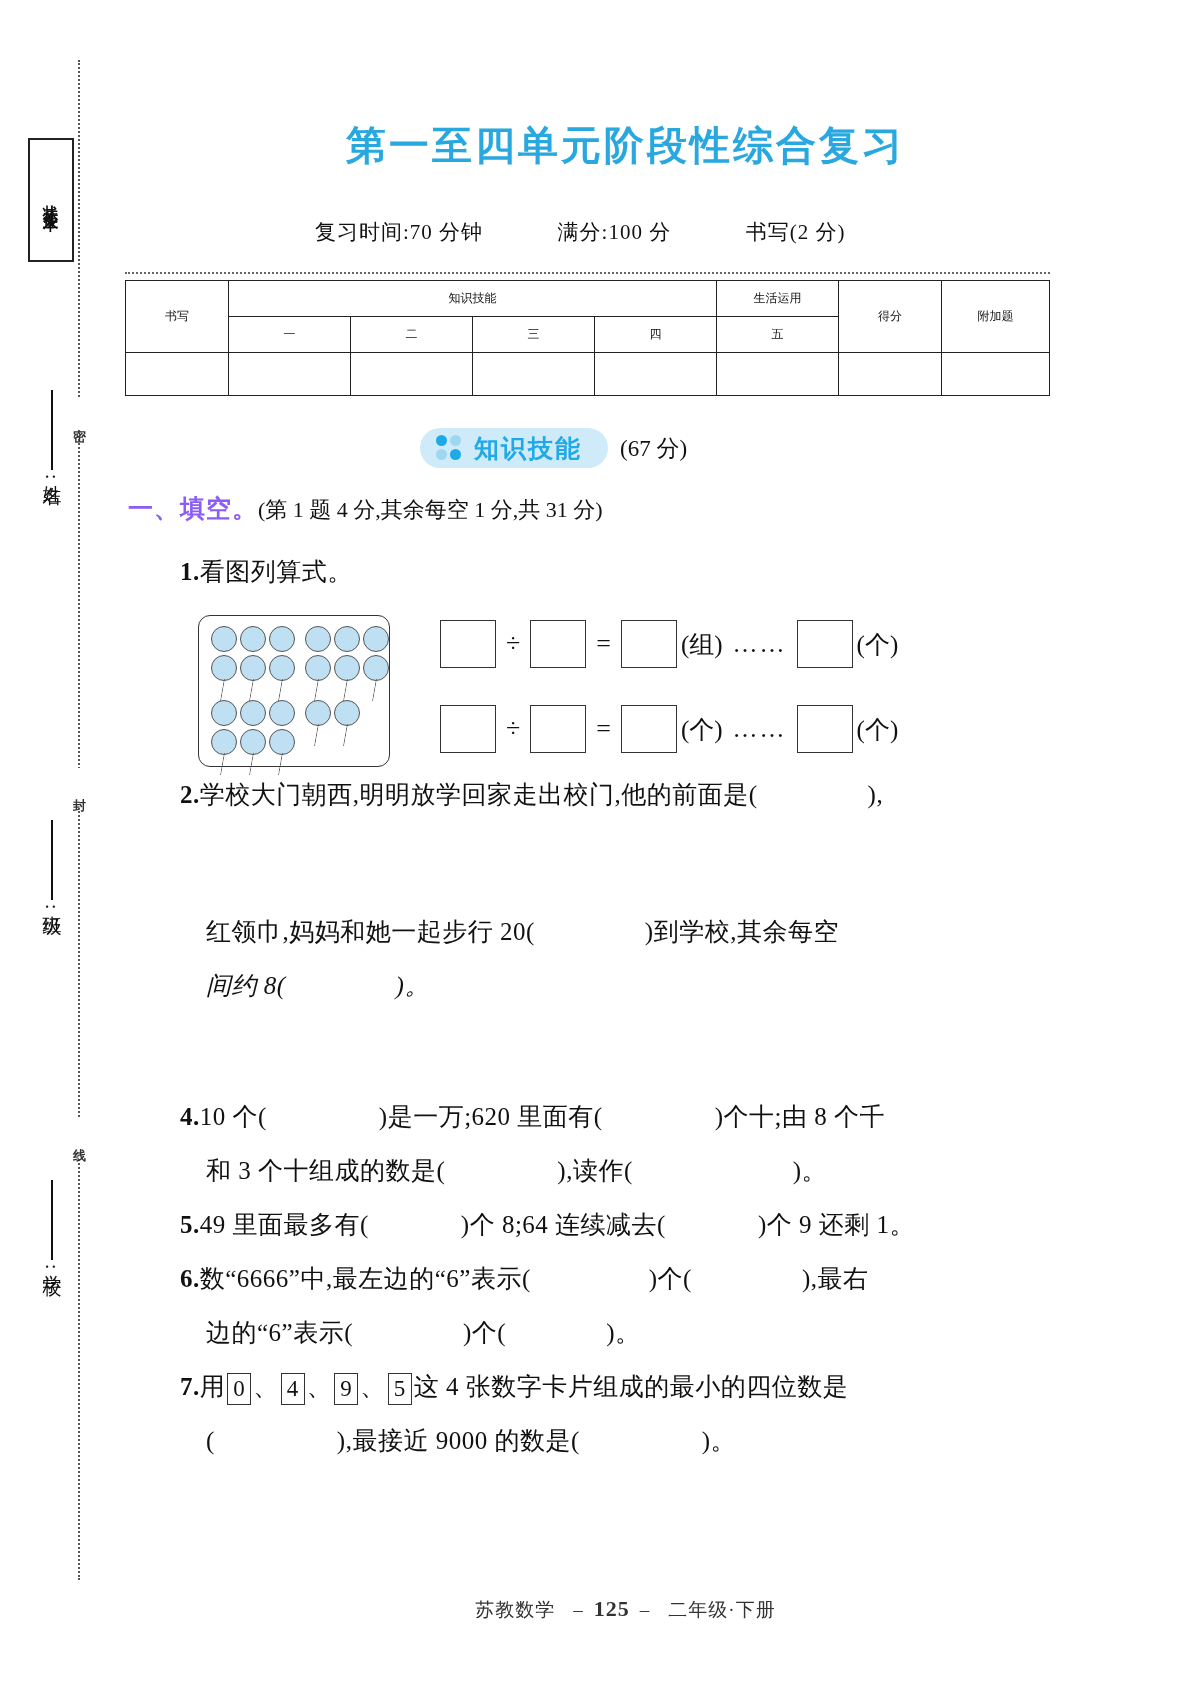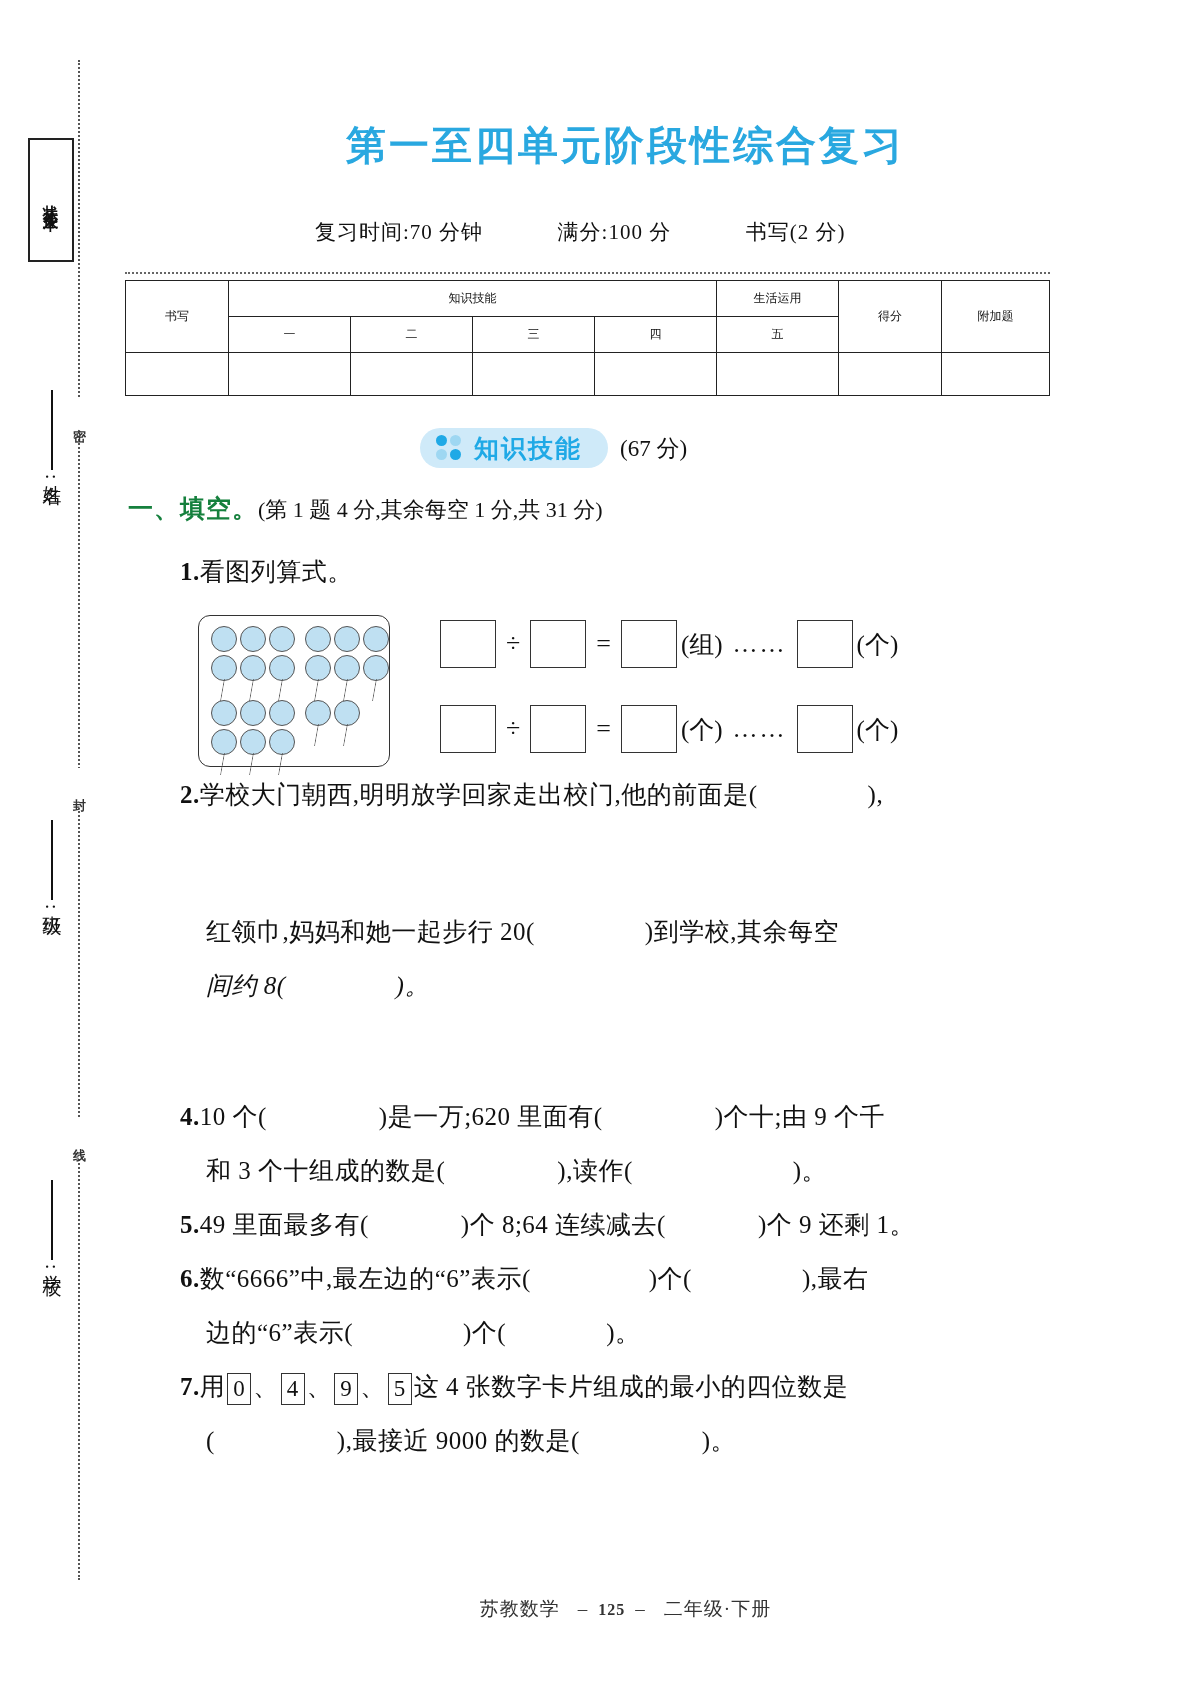--- a/index.html
+++ b/index.html
@@ -116,21 +116,21 @@
   }
   .badge-score{
     font-size:23px;margin-left:12px;
   }
   
   .group-head{
     position:absolute;left:8px;top:492px;
     font-size:25px;
   }
   .group-head .gnum{
-    color:#15803d;font-weight:bold;letter-spacing:1px;
+    color:#8b5cf6;font-weight:bold;letter-spacing:1px;
     font-family:"Liberation Sans","DejaVu Sans",sans-serif;
   }
   .group-head .gnote{font-size:22px;}
   
   .q{
     position:absolute;
     font-size:25px;
     line-height:54px;
     letter-spacing:0.5px;
   }
@@ -177,21 +177,21 @@
     margin:0 2px;
     vertical-align:middle;
     font-family:"Liberation Serif","DejaVu Serif",serif;
   }
   
   .footer{
     position:absolute;left:0;right:60px;top:1596px;
     text-align:center;font-size:19px;color:#333;
     letter-spacing:1px;
   }
-  .footer .pg{font-weight:bold;font-size:16px;margin:0 10px;}
+  .footer .pg{font-weight:bold;font-size:22px;margin:0 10px;}
   .footer .fsep{display:inline-block;width:18px;}
 </style>
 </head>
 <body>
 
 <div id="margin-strip">
   <div class="brand-box">
     <span class="vtext">状元作业本</span>
   </div>
   <div class="dotline"></div>
@@ -358,21 +358,21 @@
     <div style="margin-left:26px;">
       <span>红领巾,妈妈和她一起步行 20(</span><span class="blank-paren"><i style="--w:110px;"></i></span><span>)到学校,其余每空</span>
     </div>
     <div style="margin-left:26px;font-style:italic;">
       <span>间约 8(</span><span class="blank-paren"><i style="--w:110px;"></i></span><span>)。</span>
     </div>
   </div>
 
   <div class="q" style="left:60px;top:1090px;">
     <div>
-      <span class="qn">4.</span><span>10 个(</span><span class="blank-paren"><i style="--w:112px;"></i></span><span>)是一万;620 里面有(</span><span class="blank-paren"><i style="--w:112px;"></i></span><span>)个十;由 9 个千</span>
+      <span class="qn">4.</span><span>10 个(</span><span class="blank-paren"><i style="--w:112px;"></i></span><span>)是一万;620 里面有(</span><span class="blank-paren"><i style="--w:112px;"></i></span><span>)个十;由 8 个千</span>
     </div>
     <div style="margin-left:26px;">
       <span>和 3 个十组成的数是(</span><span class="blank-paren"><i style="--w:112px;"></i></span><span>),读作(</span><span class="blank-paren"><i style="--w:160px;"></i></span><span>)。</span>
     </div>
   </div>
 
   <div class="q" style="left:60px;top:1198px;">
     <div>
       <span class="qn">5.</span><span>49 里面最多有(</span><span class="blank-paren"><i style="--w:92px;"></i></span><span>)个 8;64 连续减去(</span><span class="blank-paren"><i style="--w:92px;"></i></span><span>)个 9 还剩 1。</span>
     </div>

